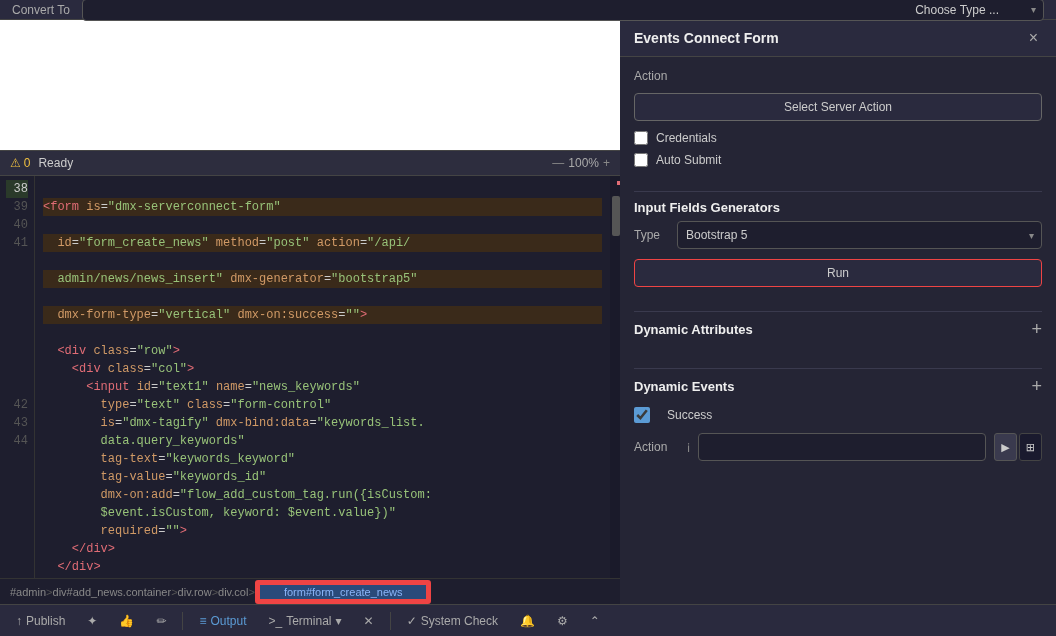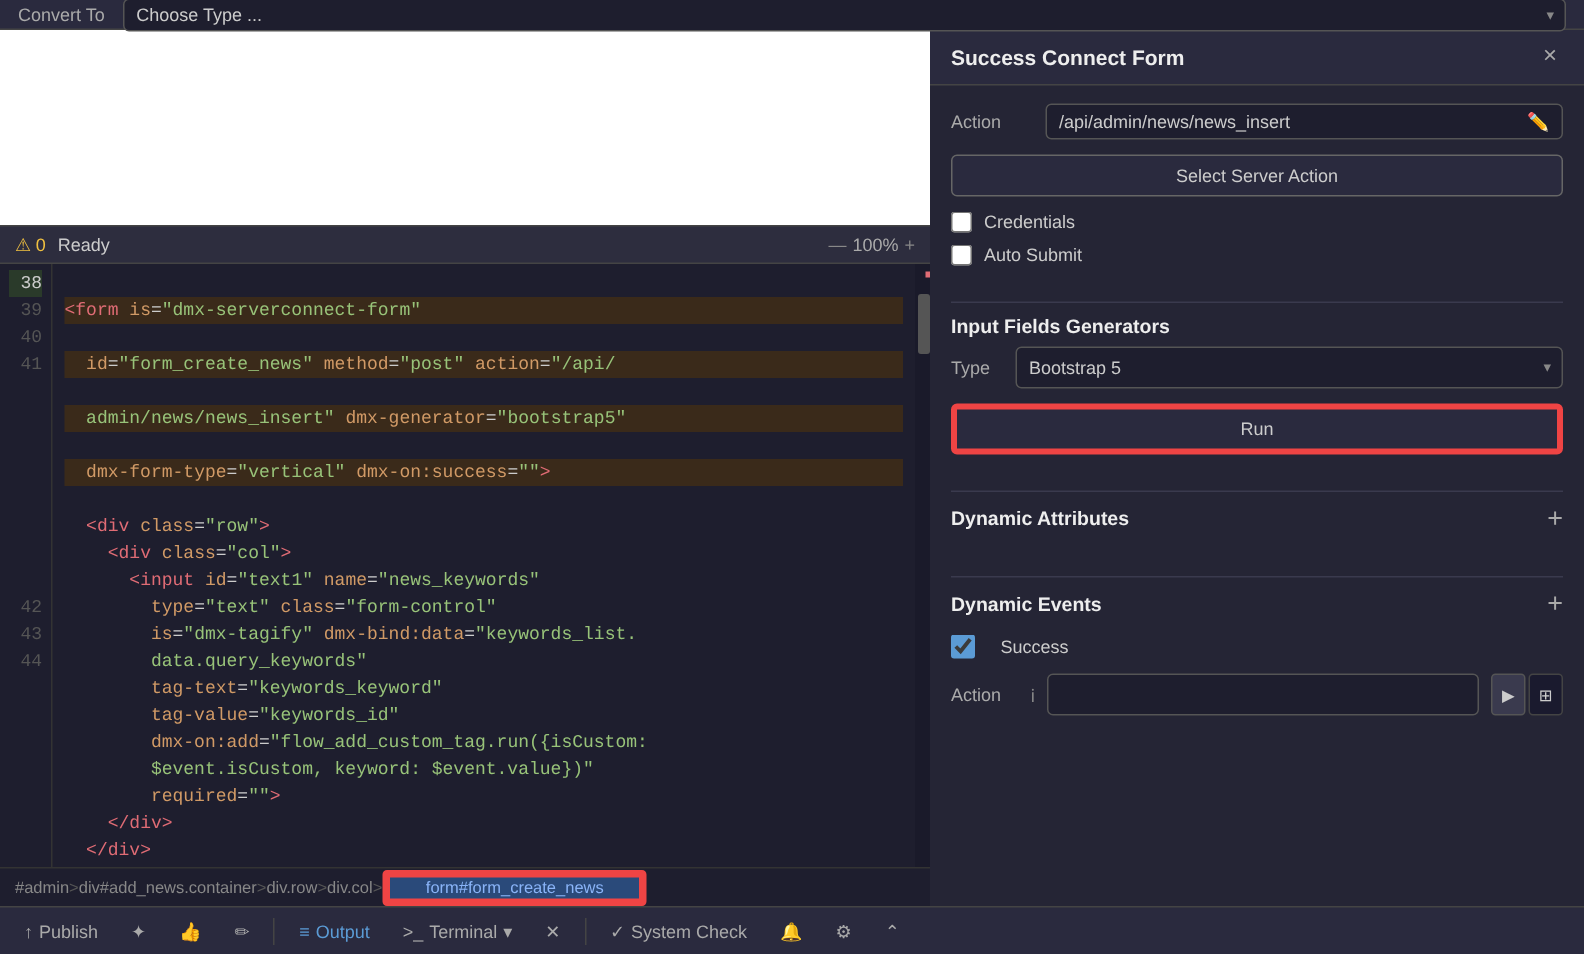--- a/index.html
+++ b/index.html
@@ -35,24 +35,25 @@
       position: relative;
       display: flex;
       align-items: center;
     }
     .select-wrapper select {
       width: 100%;
       background: #1e1e2e;
       border: 1px solid #555;
       border-radius: 4px;
       color: #ccc;
-      padding: 2px 32px 2px 8px;
+      padding: 2px 44px 2px 8px;
       font-size: 12px;
       appearance: none;
       height: 22px;
+      text-align: right;
     }
     .select-arrow {
       position: absolute;
       right: 8px;
       color: #888;
       pointer-events: none;
       font-size: 10px;
     }
 
     
@@ -314,21 +315,21 @@
       top: 50%;
       transform: translateY(-50%);
       color: #888;
       pointer-events: none;
       font-size: 10px;
     }
 
     
     .run-btn {
       background: #2a2a3e;
-      border: 4px solid #ef4444;
+      border: 1px solid #ef4444;
       border-radius: 4px;
       color: #ccc;
       padding: 6px 14px;
       font-size: 12px;
       cursor: pointer;
       display: block;
       width: 100%;
       text-align: center;
       margin-bottom: 8px;
     }
@@ -570,32 +571,28 @@
       <span class="breadcrumb-sep">&gt;</span>
       <span class="breadcrumb-item">div.col</span>
       <span class="breadcrumb-sep">&gt;</span>
       <span class="breadcrumb-current">form#form_create_news</span>
     </div>
   </div>
 
   <div class="right-panel">
 
     <div class="panel-header">
-      <span class="panel-title">Success Connect Form</span>
+      <span class="panel-title">Events Connect Form</span>
       <button class="close-btn">×</button>
     </div>
 
     <div class="panel-content">
 
       <div class="form-row">
         <span class="form-label">Action</span>
-        <div class="form-value">
-          <span>/api/admin/news/news_insert</span>
-          <span class="edit-icon">✏️</span>
-        </div>
       </div>
 
       <button class="action-btn">Select Server Action</button>
 
       <div class="checkbox-row">
         <input type="checkbox" style="">
         <span class="checkbox-label">Credentials</span>
       </div>
 
       <div class="checkbox-row">

